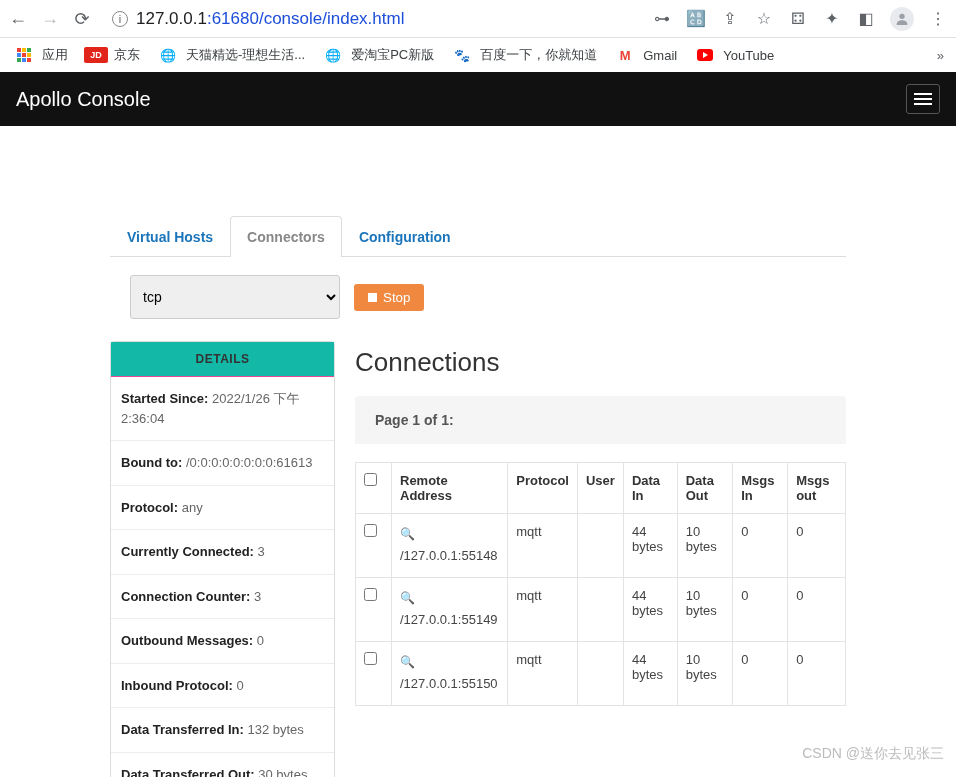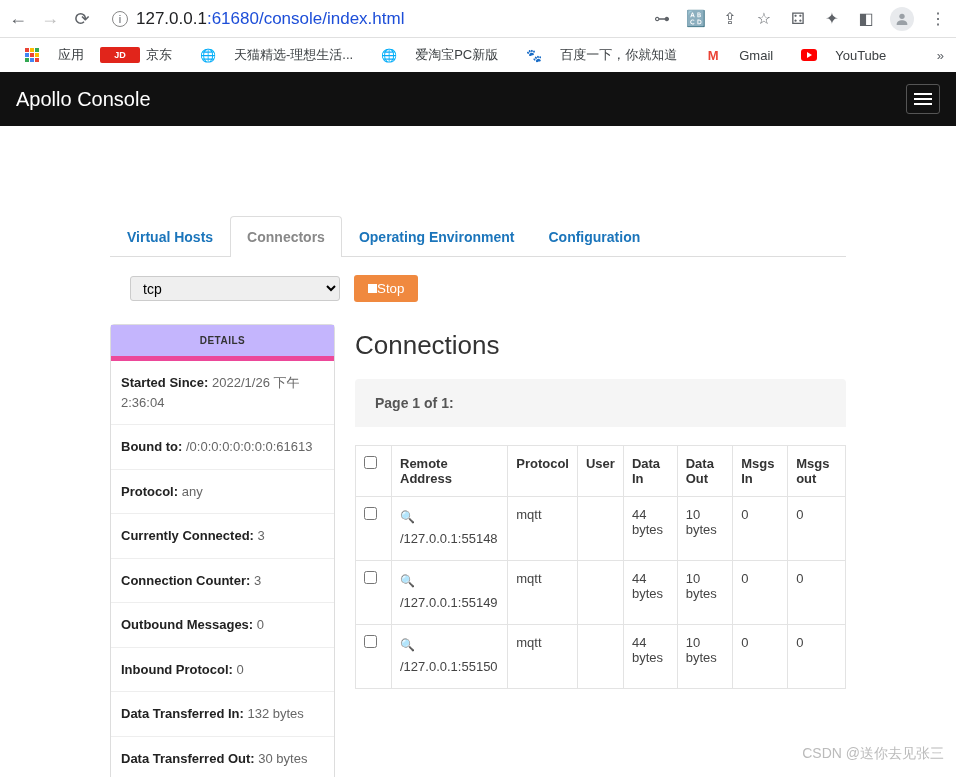--- a/index.html
+++ b/index.html
@@ -13,21 +13,21 @@
 .url-text { color: #202124; }
 .url-text .host { color: #202124; }
 .url-text .path { color: #1d4ed8; }
 .tb-icons { display: flex; gap: 14px; align-items: center; color: #5f6368; }
 .tb-ic { width: 20px; height: 20px; display: flex; align-items: center; justify-content: center; font-size: 16px; }
 .avatar { width: 24px; height: 24px; border-radius: 50%; background: #e8eaed; display: flex; align-items: center; justify-content: center; }
 
 
 .bookmarks { display: flex; align-items: center; gap: 16px; padding: 6px 12px; height: 34px; font-size: 13px; color: #3c4043; }
 .bm { display: flex; align-items: center; gap: 6px; cursor: pointer; }
-.bm-ic { width: 40px; height: 16px; display: flex; align-items: center; justify-content: center; }
+.bm-ic { width: 24px; height: 16px; display: flex; align-items: center; justify-content: center; }
 .grid9 { display: grid; grid-template-columns: repeat(3,4px); gap: 1px; }
 .grid9 span { width: 4px; height: 4px; }
 .bm-more { margin-left: auto; color: #5f6368; }
 
 
 .app-header { background: #111; color: #fff; height: 54px; display: flex; align-items: center; padding: 0 16px; justify-content: space-between; }
 .app-title { font-size: 20px; font-weight: 400; }
 .hamburger { width: 34px; height: 30px; border: 1px solid #555; border-radius: 3px; display: flex; flex-direction: column; justify-content: center; align-items: center; gap: 3px; cursor: pointer; }
 .hamburger span { width: 18px; height: 2px; background: #fff; }
 
@@ -35,30 +35,30 @@
 
 
 .container { padding: 0 110px; }
 .tabs { display: flex; border-bottom: 1px solid #ddd; }
 .tab { padding: 12px 16px; color: #1b75bb; font-weight: 700; cursor: pointer; border: 1px solid transparent; border-bottom: none; margin-bottom: -1px; }
 .tab.active { color: #888; background: #fff; border-color: #ddd; border-radius: 4px 4px 0 0; }
 
 
 .conn-row { display: flex; align-items: center; gap: 14px; padding: 18px 20px 22px; }
 .conn-label { font-size: 24px; font-weight: 700; color: #222; }
-.conn-select { height: 25px; min-width: 210px; border: 1px solid #ccc; border-radius: 3px; padding: 0 8px; font-size: 14px; }
-.stop-btn { background: #f0893f; color: #fff; border: none; border-radius: 3px; padding: 6px 14px; font-weight: 500; cursor: pointer; display: flex; align-items: center; }
+.conn-select { height: 44px; min-width: 210px; border: 1px solid #ccc; border-radius: 3px; padding: 0 8px; font-size: 14px; }
+.stop-btn { background: #f0893f; color: #fff; border: none; border-radius: 3px; padding: 6px 14px; font-weight: 500; cursor: pointer; display: flex; align-items: center; gap: 6px; }
 .stop-sq { width: 9px; height: 9px; background: #fff; display: inline-block; }
 
 
 .cols { display: flex; gap: 20px; align-items: flex-start; }
 
 
 .details { width: 225px; border: 1px solid #ddd; border-radius: 4px; }
-.details-hd { background: #c4b5fd; text-align: center; font-weight: 700; padding: 10px; border-bottom: 5px solid #ec4899; font-size: 10px; letter-spacing: 0.5px; }
+.details-hd { background: #14b8a6; text-align: center; font-weight: 700; padding: 10px; border-bottom: 1px solid #ec4899; font-size: 12px; letter-spacing: 0.5px; }
 .details-item { padding: 12px 10px; border-bottom: 1px solid #eee; font-size: 13px; line-height: 1.5; }
 .details-item:last-child { border-bottom: none; }
 .details-item b { color: #222; font-weight: 700; }
 .details-item span.v { color: #666; }
 
 
 .main { flex: 1; }
 .conn-title { font-size: 26px; font-weight: 500; color: #333; margin: 6px 0 18px; }
 .pager { background: #f5f5f5; padding: 16px 20px; font-weight: 700; color: #555; border-radius: 4px 4px 0 0; margin-bottom: 18px; }
 
@@ -160,21 +160,20 @@
       <span></span>
     </div>
 </div>
 
 <div class="spacer"></div>
 
 <div class="container">
   <div class="tabs">
     <div class="tab">Virtual Hosts</div>
     <div class="tab active">Connectors</div>
-    <div class="tab">Operating Environment</div>
     <div class="tab">Configuration</div>
   </div>
 
   <div class="conn-row">
     <select class="conn-select">
       <option>tcp</option>
     </select>
     <button class="stop-btn">
         <span class="stop-sq"></span>
         <span>Stop</span>

